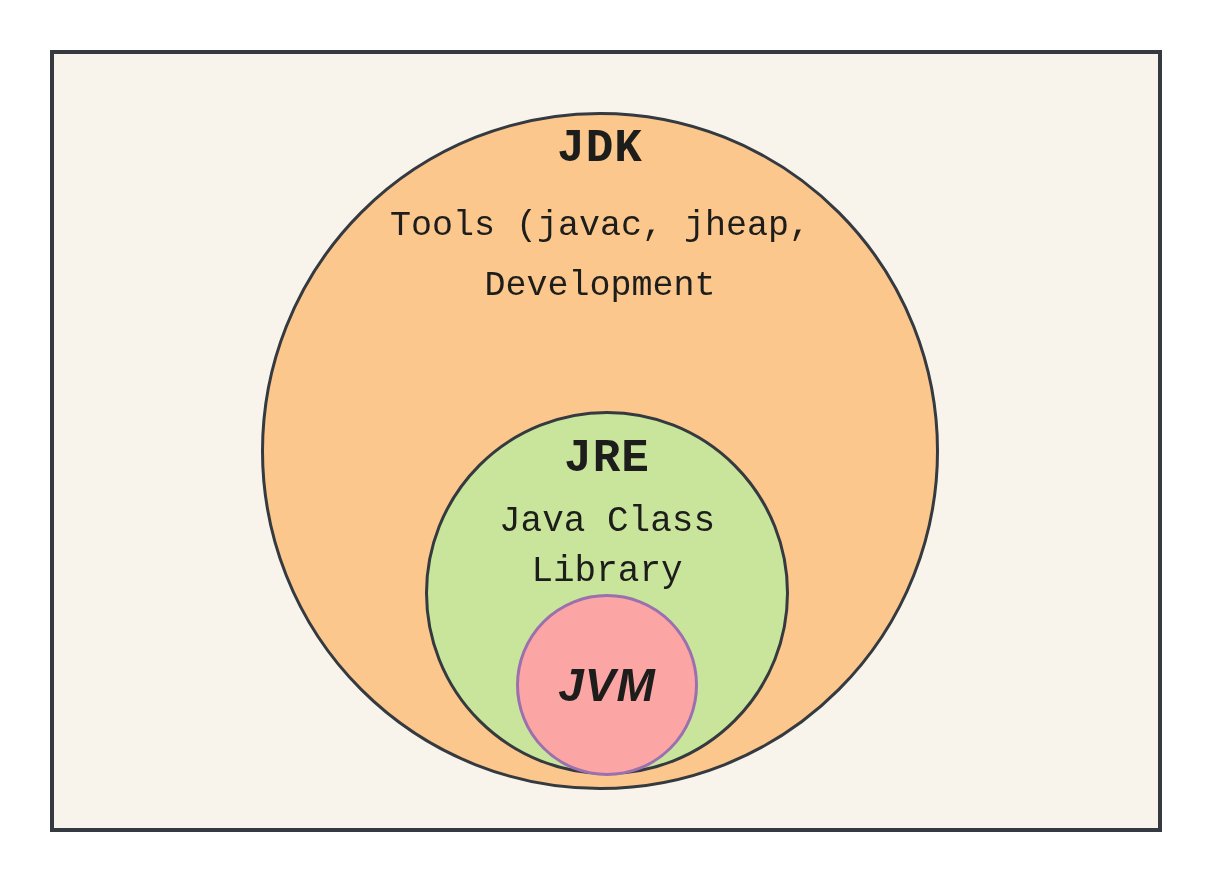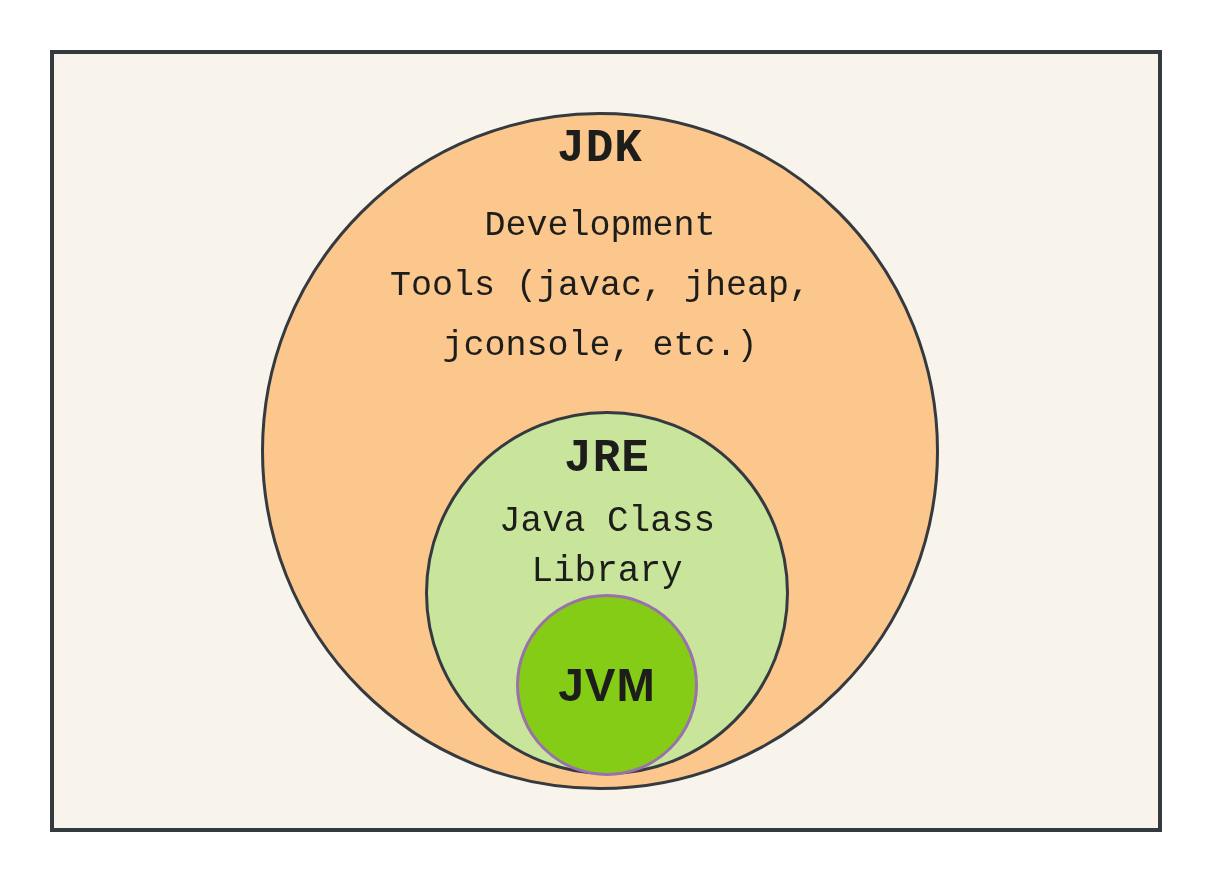--- a/index.html
+++ b/index.html
@@ -103,30 +103,29 @@
 <body>
 
 <div class="page">
 
   <div class="frame" style="background-color: rgb(248, 244, 235); border-color: rgb(52, 58, 64);"></div>
 
   <div class="circle jdk-circle" style="background-color: rgb(251, 199, 140); border-color: rgb(52, 58, 64);"></div>
 
   <div class="circle jre-circle" style="background-color: rgb(201, 229, 155); border-color: rgb(52, 58, 64);"></div>
 
-  <div class="circle jvm-circle" style="background-color: #84cc16; border-color: rgb(155, 112, 174);">
+  <div class="circle jvm-circle" style="background-color: #fca5a5; border-color: rgb(155, 112, 174); font-style: italic;">
     <div class="heading jvm-title">JVM</div>
   </div>
 
   <div class="label-layer heading jdk-title">JDK</div>
 
   <div class="label-layer jdk-desc">
+    <div>Tools (javac, jheap,</div>
     <div>Development</div>
-    <div>Tools (javac, jheap,</div>
-    <div>jconsole, etc.)</div>
   </div>
 
   <div class="label-layer jre-desc">
     <div>Java Class</div>
     <div>Library</div>
   </div>
 
   <div class="label-layer heading jre-title">JRE</div>
 
 </div>

